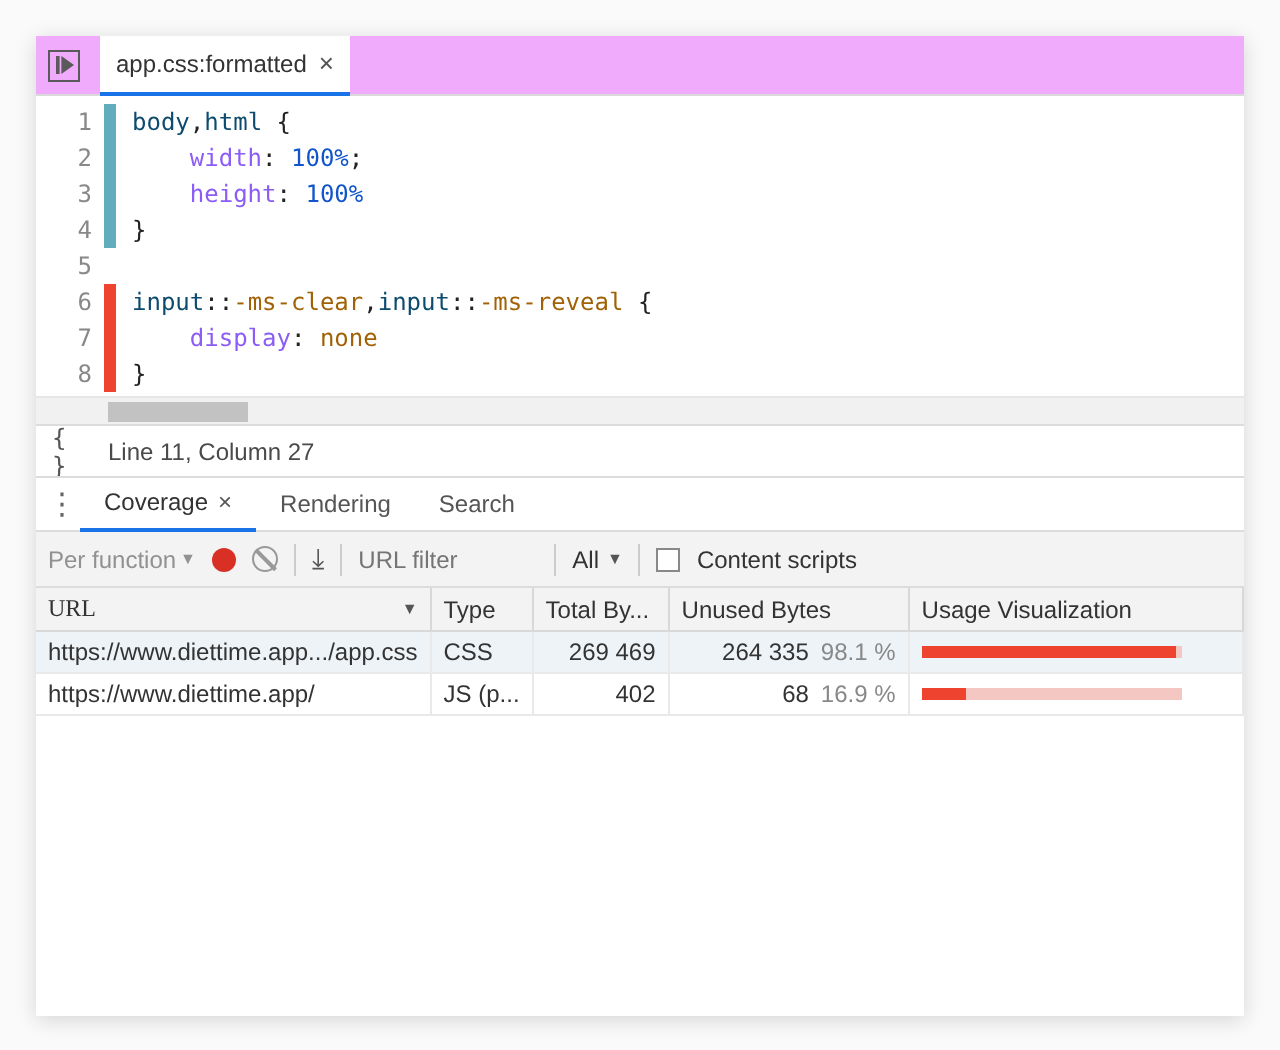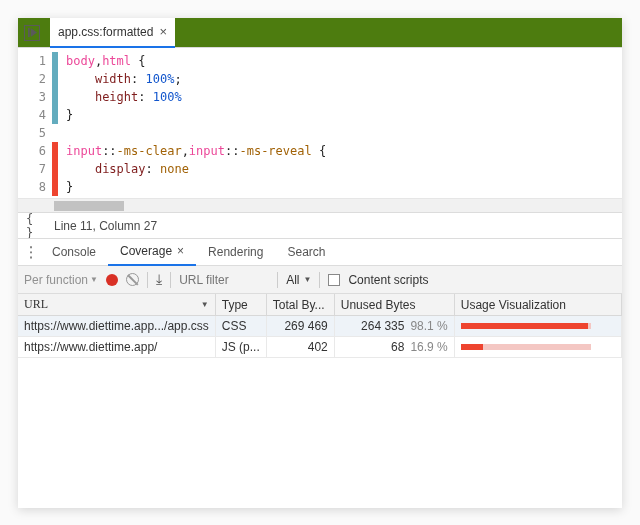--- a/index.html
+++ b/index.html
@@ -17,21 +17,21 @@
   display: flex;
   flex-direction: column;
   overflow: hidden;
 }
 .tabbar {
   display: flex;
   align-items: center;
   border-bottom: 1px solid #dadada;
   height: 30px;
   padding-left: 6px;
-  background: #4d7c0f;
+  background: #f0abfc;
 }
 .tabbar .play-icon {
   width: 16px;
   height: 16px;
   border: 1px solid #5a5a5a;
   display: flex;
   align-items: center;
   justify-content: center;
   margin-right: 10px;
   color: #5a5a5a;
@@ -79,22 +79,22 @@
 .cov-none { background: transparent; }
 .code {
   flex: 1;
   padding: 4px 0 0 8px;
   white-space: pre;
   color: #222;
   overflow: hidden;
   position: relative;
 }
 .code .line { height: 18px; }
-.tok-sel { color: #ec4899; }
-.tok-prop { color: #7f1d1d; }
+.tok-sel { color: #0c4a6e; }
+.tok-prop { color: #8b5cf6; }
 .tok-val { color: #a16207; }
 .tok-num { color: #1155cc; }
 .tok-punc { color: #222; }
 
 .hscroll {
   height: 14px;
   background: #f1f1f1;
   position: relative;
   border-top: 1px solid #e6e6e6;
 }
@@ -286,23 +286,20 @@
     <div class="thumb"></div>
   </div>
 
   <div class="status">
     <span class="braces">{ }</span>
     <span>Line 11, Column 27</span>
   </div>
 
   <div class="drawer-tabs">
     <span class="menuicon">⋮</span>
-    <div class="dtab">
-        <span>Console</span>
-      </div>
     <div class="dtab active">
       <span>Coverage</span>
       <span class="close">×</span>
     </div>
     <div class="dtab">
         <span>Rendering</span>
       </div>
     <div class="dtab">
         <span>Search</span>
       </div>

